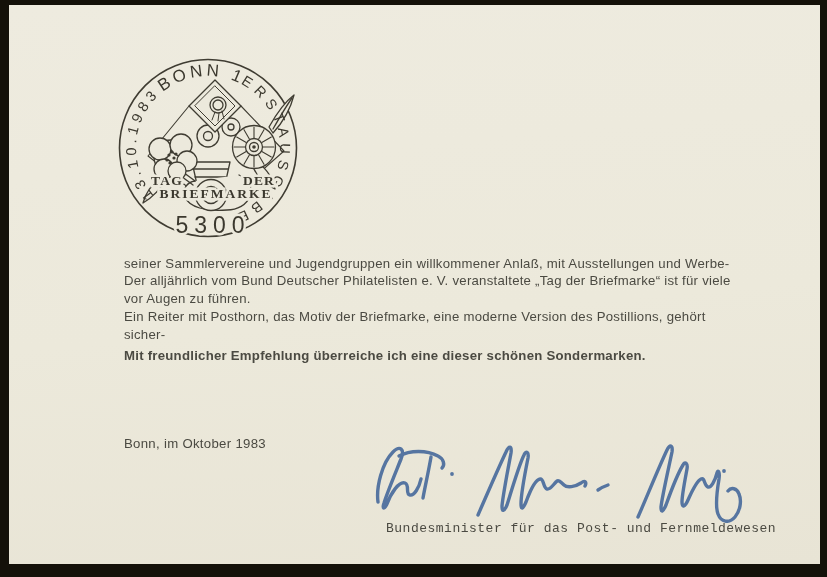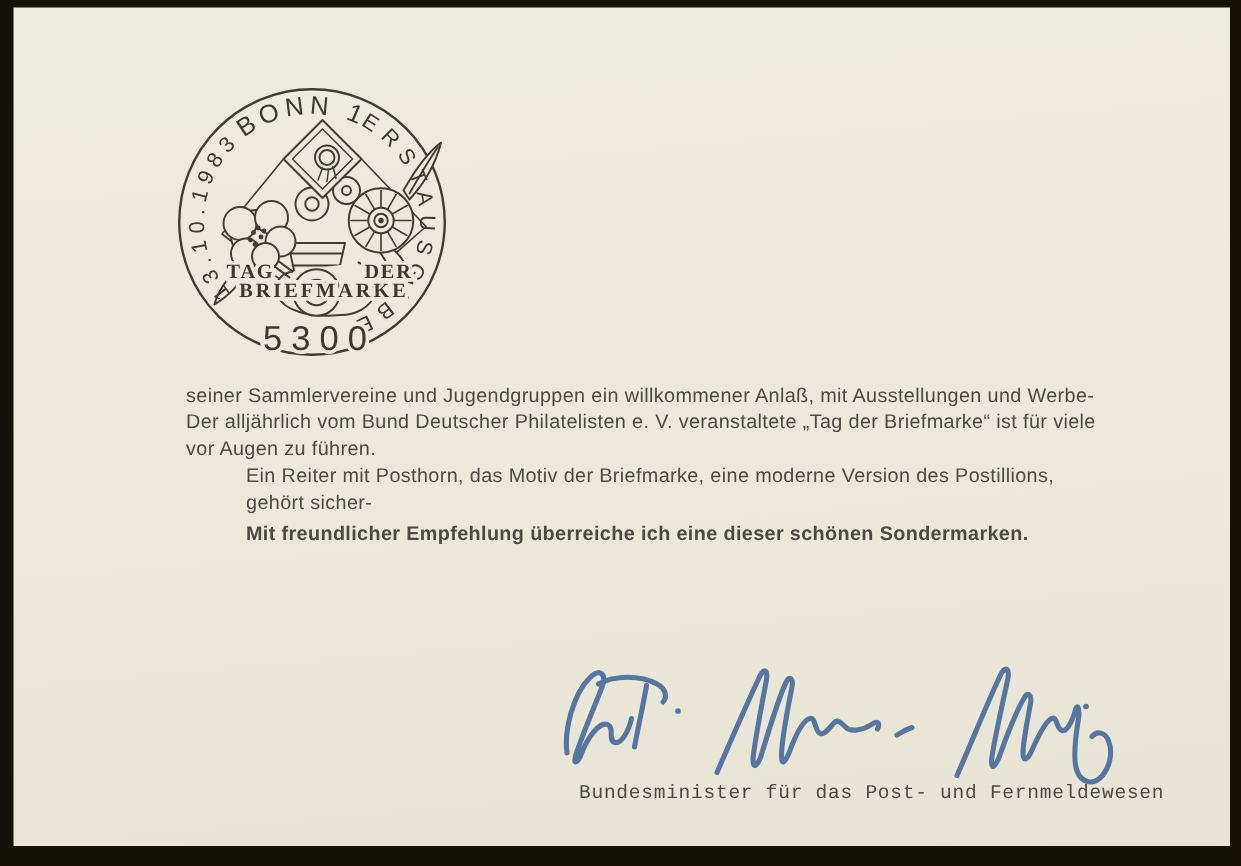--- a/index.html
+++ b/index.html
@@ -11,21 +11,21 @@
   .card{
     position:absolute;top:5px;left:9px;right:7px;bottom:13px;
     background:linear-gradient(175deg,#eeebdf 0%,#ece9db 55%,#e8e4d5 100%);
   }
   .postmark-svg{position:absolute;left:100px;top:44px;width:200px;height:200px;}
   .body-text{
     position:absolute;left:115px;top:250px;width:615px;
     color:#4b4a42;font-size:13.2px;line-height:17.4px;letter-spacing:.25px;
   }
   .para{margin:0;}
-  .para + .para{margin-top:1px;margin-left:40px;}
+  .para + .para{margin-top:1px;}
   .para.extra-gap{margin-top:4px;font-weight:bold;}
   .place-date{
     position:absolute;left:115px;top:431px;
     color:#4b4a42;font-size:13.2px;letter-spacing:.3px;
   }
   .signature-svg{position:absolute;left:360px;top:430px;width:392px;height:114px;}
   .signature-caption{
     position:absolute;left:377px;top:516px;
     color:#4b4a42;font-size:13px;letter-spacing:.5px;font-family:Liberation Mono, monospace;
   }
@@ -128,20 +128,21 @@
       <div>vor Augen zu führen.</div>
     </div>
     <div class="para">
       <div>Ein Reiter mit Posthorn, das Motiv der Briefmarke, eine moderne Version des Postillions, gehört sicher-</div>
     </div>
     <div class="para extra-gap">
       <div>Mit freundlicher Empfehlung überreiche ich eine dieser schönen Sondermarken.</div>
     </div>
   </div>
 
+  <div class="place-date">Bonn, im Oktober 1983</div>
 
   <svg class="signature-svg" viewBox="368 434 392 114">
     <g stroke="#4b6d9d" stroke-width="3.4" fill="none" stroke-linecap="round" stroke-linejoin="round" opacity="0.93">
       <path d="M 377,501 C 375,486 381,462 392,451 C 399,444 404,448 400,458 C 394,473 386,492 383,502 C 381,508 383,509 386,503 C 390,492 398,480 404,482 C 409,484 404,493 409,494 C 413,495 418,487 420,478"></path>
       <path d="M 398,455 C 409,449 426,449 437,455 C 443,458 444,464 441,467"></path>
       <path d="M 430,456 C 428,468 424,486 422,497"></path>
       <circle cx="451" cy="473" r="1.9" fill="#4b6d9d" stroke="none"></circle>
       <path d="M 477,514 C 484,498 496,470 505,451 C 508,444 511,445 510,452 C 507,468 502,494 501,505 C 501,511 503,511 506,504 C 511,488 518,464 523,454 C 525,449 528,451 527,457 C 524,472 520,494 520,503 C 520,509 522,508 525,501 C 529,490 534,479 539,478 C 543,477 542,487 546,488 C 549,489 552,484 555,481 C 557,478 560,481 563,484 C 566,487 574,486 580,482 C 584,479 586,481 584,485"></path>
       <path d="M 597,489 C 600,487 604,485 607,484"></path>
       <path d="M 637,516 C 645,498 657,468 666,449 C 669,443 672,444 671,451 C 667,470 661,496 660,506 C 660,512 662,511 665,504 C 670,490 677,472 682,464 C 684,460 687,462 686,468 C 684,479 681,494 681,501 C 681,507 684,506 687,499 C 691,490 696,480 700,478 C 704,476 703,485 707,486 C 710,487 714,480 716,472 C 717,468 719,471 718,478 C 716,490 714,505 717,513 C 720,521 728,523 734,516 C 739,510 741,500 738,493 C 736,487 730,486 727,490"></path>

